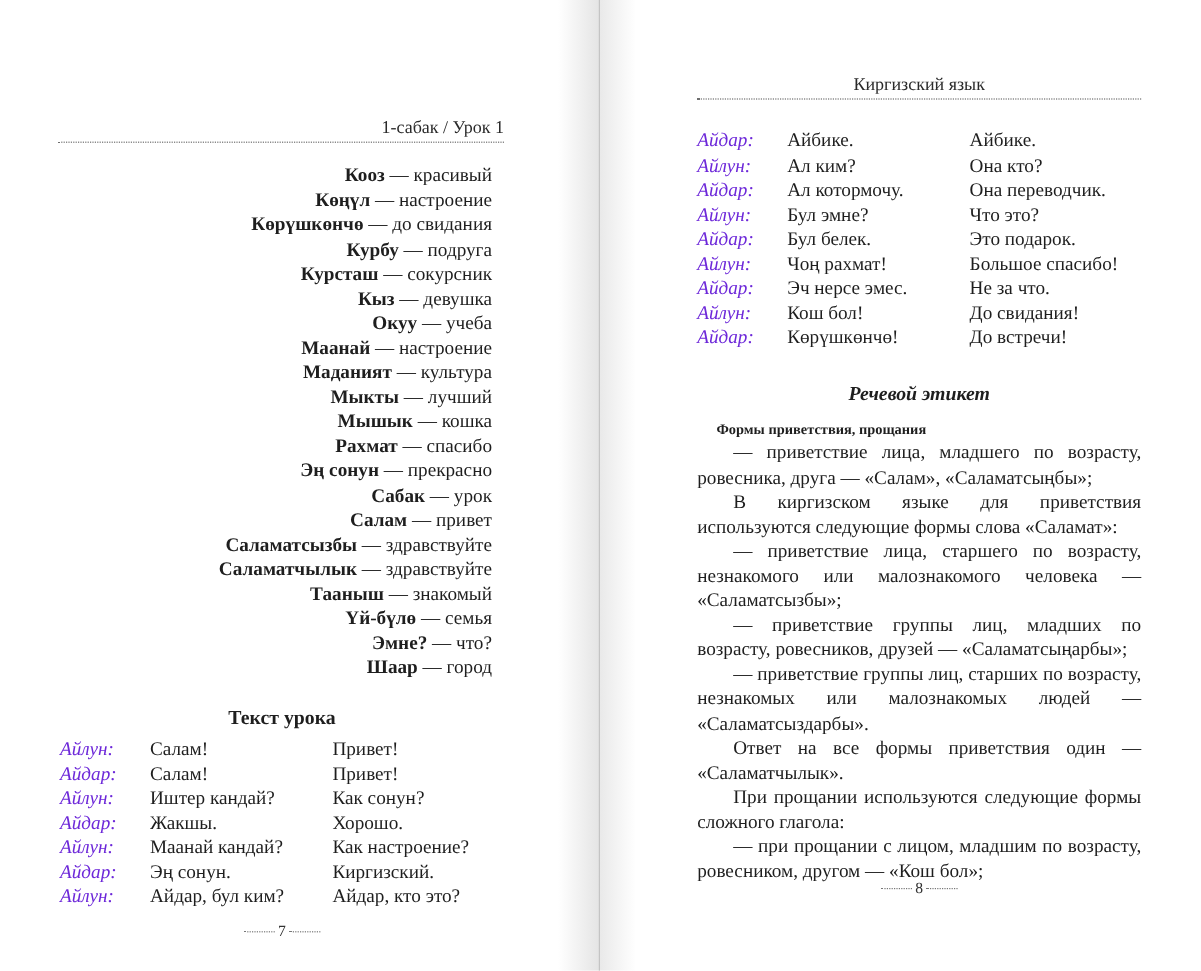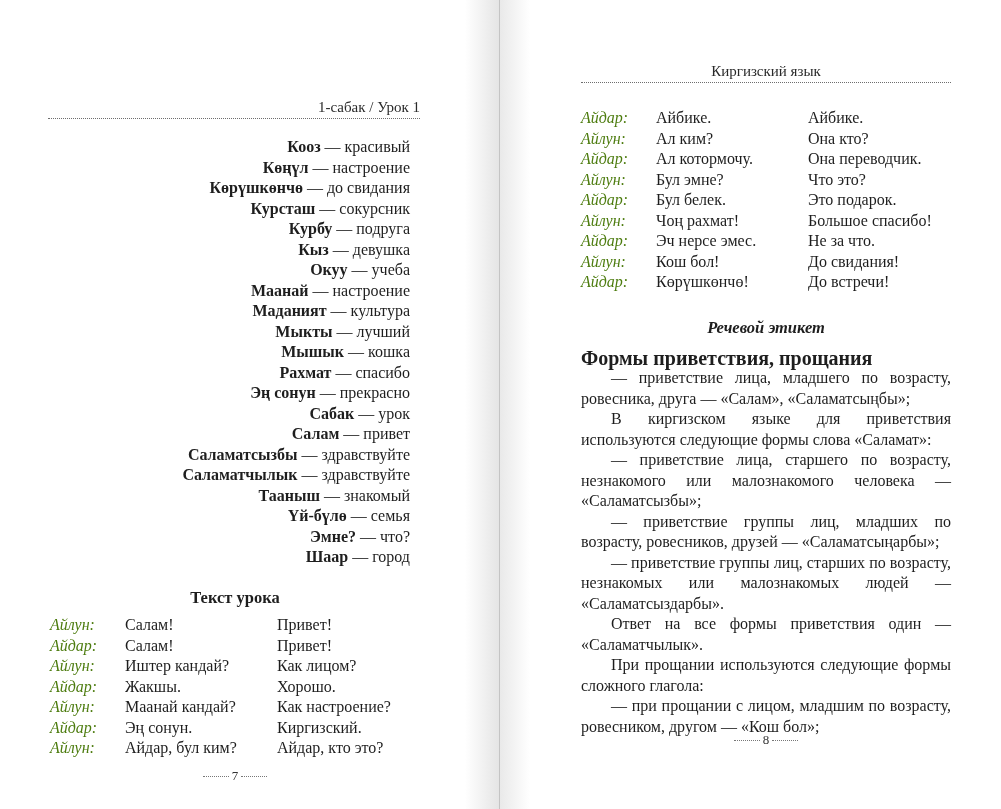--- a/index.html
+++ b/index.html
@@ -38,33 +38,33 @@
   .vocab { position: absolute; top: 101px; left: 20px; width: 340px; text-align: right; }
   .vocab-row { font-size: 16px; line-height: 20.5px; white-space: nowrap; }
   .vocab-term { font-weight: bold; }
 
   .section-title {
     position: absolute; left: 0; width: 370px; text-align: center;
     font-weight: bold; font-size: 16.5px; line-height: 20px;
   }
   .dialog { position: absolute; left: 0; width: 370px; }
   .dialog-row { position: relative; height: 20.5px; font-size: 16px; line-height: 20.5px; white-space: nowrap; }
-  .speaker { position: absolute; left: 0; font-style: italic; color: #4d7c0f; }
+  .speaker { position: absolute; left: 0; font-style: italic; color: #6d28d9; }
   .kyrgyz { position: absolute; left: 75px; }
   .russian { position: absolute; left: 227px; }
 
   .page-number {
     position: absolute; top: 732px; left: 0; width: 370px; text-align: center;
     font-size: 13px; line-height: 16px; color: #333;
   }
   .pn-dots { display: inline-block; width: 26px; border-top: 1.2px dotted #777; vertical-align: middle; margin: 0 3px; position: relative; top: -1px; }
 
   .subheading {
-    position: absolute; left: 0; top: 348px; width: 370px;
-    font-weight: bold; font-size: 20px; line-height: 20px;
+    position: absolute; left: 16px; top: 348px; width: 370px;
+    font-weight: bold; font-size: 12px; line-height: 20px;
   }
   .body-text { position: absolute; left: 0; top: 368px; width: 370px; }
   .para { font-size: 16px; line-height: 20.5px; text-align: justify; text-align-last: left; }
   .indent { text-indent: 30px; }
 </style>
 </head>
 <body>
 
 <div class="spread">
   <div class="gutter-left"></div>
@@ -72,22 +72,22 @@
   <div class="gutter-right"></div>
 
   <div class="page page-left">
     <div class="running-head">1-сабак / Урок 1</div>
     <div class="head-rule"></div>
 
     <div class="vocab">
       <div class="vocab-row"><span class="vocab-term">Кооз</span> <span>— красивый</span></div>
       <div class="vocab-row"><span class="vocab-term">Көңүл</span> <span>— настроение</span></div>
       <div class="vocab-row"><span class="vocab-term">Көрүшкөнчө</span> <span>— до свидания</span></div>
+      <div class="vocab-row"><span class="vocab-term">Курбу</span> <span>— подруга</span></div>
       <div class="vocab-row"><span class="vocab-term">Курсташ</span> <span>— сокурсник</span></div>
-      <div class="vocab-row"><span class="vocab-term">Курбу</span> <span>— подруга</span></div>
       <div class="vocab-row"><span class="vocab-term">Кыз</span> <span>— девушка</span></div>
       <div class="vocab-row"><span class="vocab-term">Окуу</span> <span>— учеба</span></div>
       <div class="vocab-row"><span class="vocab-term">Маанай</span> <span>— настроение</span></div>
       <div class="vocab-row"><span class="vocab-term">Маданият</span> <span>— культура</span></div>
       <div class="vocab-row"><span class="vocab-term">Мыкты</span> <span>— лучший</span></div>
       <div class="vocab-row"><span class="vocab-term">Мышык</span> <span>— кошка</span></div>
       <div class="vocab-row"><span class="vocab-term">Рахмат</span> <span>— спасибо</span></div>
       <div class="vocab-row"><span class="vocab-term">Эң сонун</span> <span>— прекрасно</span></div>
       <div class="vocab-row"><span class="vocab-term">Сабак</span> <span>— урок</span></div>
       <div class="vocab-row"><span class="vocab-term">Салам</span> <span>— привет</span></div>
@@ -108,21 +108,21 @@
           <span class="russian">Привет!</span>
         </div>
       <div class="dialog-row">
           <span class="speaker">Айдар:</span>
           <span class="kyrgyz">Салам!</span>
           <span class="russian">Привет!</span>
         </div>
       <div class="dialog-row">
           <span class="speaker">Айлун:</span>
           <span class="kyrgyz">Иштер кандай?</span>
-          <span class="russian">Как лицом?</span>
+          <span class="russian">Как сонун?</span>
         </div>
       <div class="dialog-row">
           <span class="speaker">Айдар:</span>
           <span class="kyrgyz">Жакшы.</span>
           <span class="russian">Хорошо.</span>
         </div>
       <div class="dialog-row">
           <span class="speaker">Айлун:</span>
           <span class="kyrgyz">Маанай кандай?</span>
           <span class="russian">Как настроение?</span>

